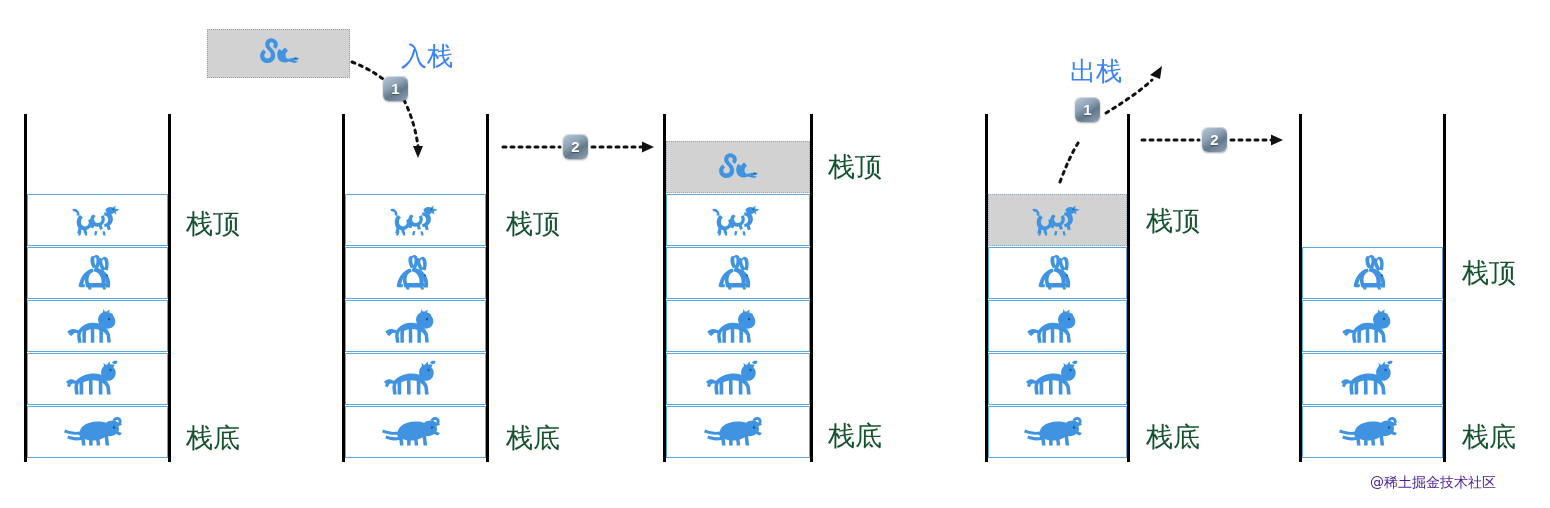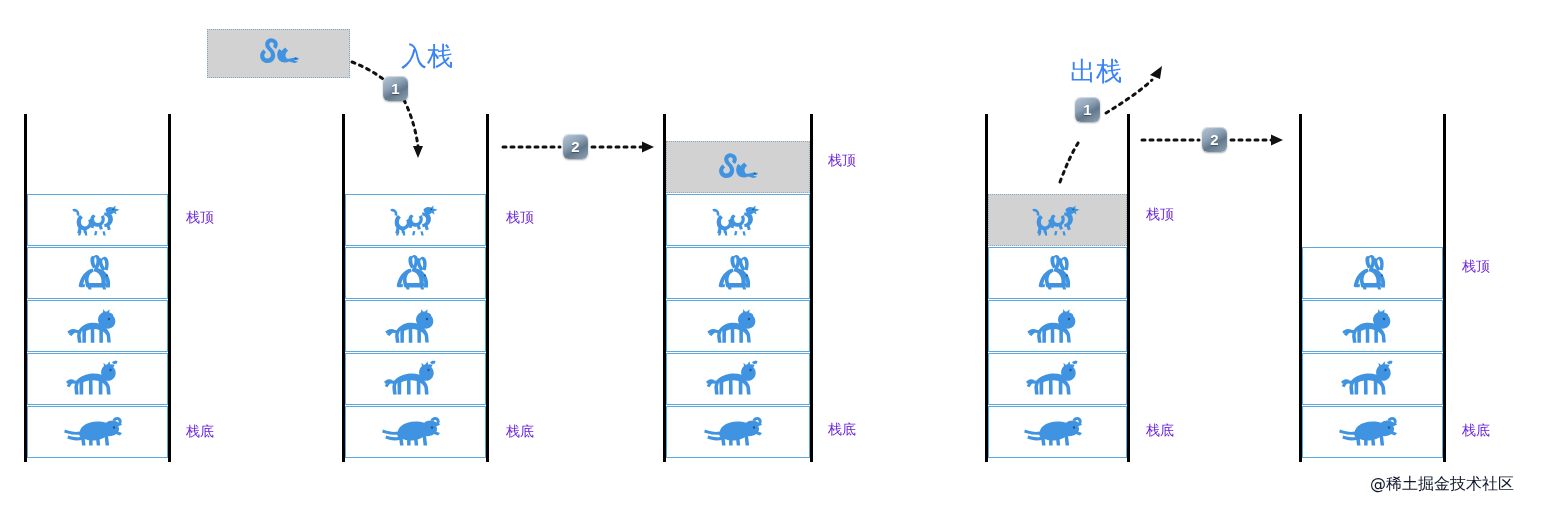--- a/index.html
+++ b/index.html
@@ -30,23 +30,23 @@
   .cell:first-child{margin-top:0;}
   .cell.highlight{
     background:#d2d2d2;
     border:1px dotted #8fa8bb;
   }
   .cell svg{display:block;}
 
   
   .side-label{
     position:absolute;
-    font-size:14px;
-    color:#6d28d9;
-    font-family:Liberation Mono, monospace;
+    font-size:27px;
+    color:#14532d;
+    font-family:Liberation Sans, sans-serif;
     white-space:nowrap;
     line-height:1;
   }
 
   .op-label{
     position:absolute;
     font-size:26px;
     color:#3b82f6;
     font-family:"DejaVu Sans","Liberation Sans",sans-serif;
     white-space:nowrap;
@@ -77,22 +77,22 @@
     text-shadow:0 1px 1px rgba(0,0,0,.35);
     z-index:6;
   }
 
   
   .arrow-svg{position:absolute;overflow:visible;z-index:4;}
 
   
   .watermark{
     position:absolute;
-    font-size:16px;
-    color:#0f172a;
+    font-size:14px;
+    color:#4c1d95;
     font-family:"DejaVu Sans","Liberation Sans",sans-serif;
     white-space:nowrap;
   }
 </style>
 </head>
 <body>
 
 <div class="canvas">
 
   <div class="float-box" style="left:207px;top:29px;width:143px;height:49px;">

